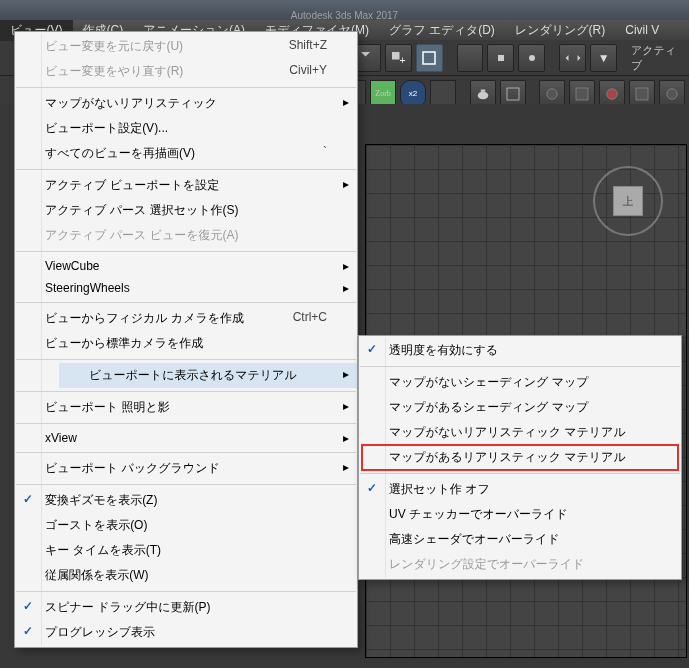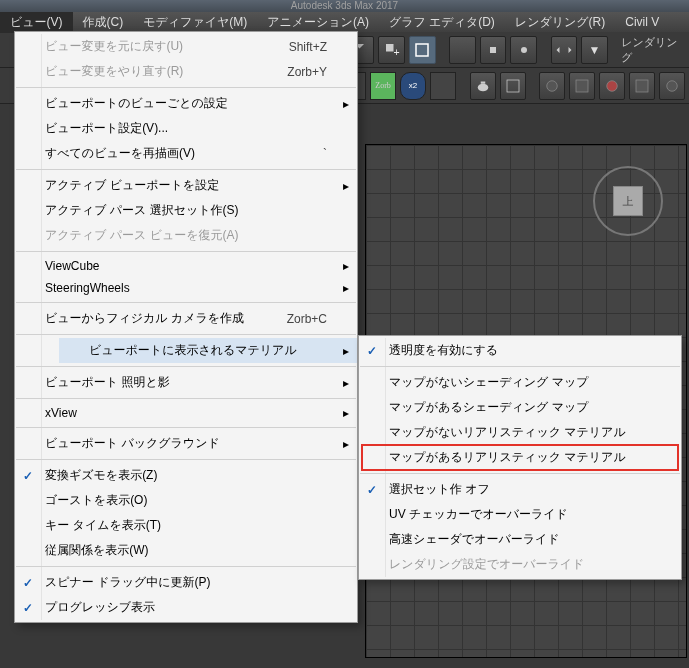--- a/index.html
+++ b/index.html
@@ -1,37 +1,37 @@
 <!DOCTYPE html>
 <html><head>
 <meta charset="utf-8">
 <style>
   * { box-sizing: border-box; margin: 0; padding: 0; }
   body { width: 689px; height: 668px; background: #3a3a3a; font-family: "MS PGothic", "Meiryo", sans-serif; font-size: 12px; color: #ddd; overflow: hidden; position: relative; }
-  .titlebar { height: 12px; background: linear-gradient(#5a6470, #444c55); color: #a0a0a0; font-size: 10px; padding: 0 10px; display: flex; justify-content: center; overflow: hidden; }
+  .titlebar { height: 12px; background: linear-gradient(#5a6470, #444c55); color: #a0a0a0; font-size: 10px; padding: 10px 10px; display: flex; justify-content: center; overflow: hidden; }
   .menubar { height: 20px; background: linear-gradient(#545454, #3f3f3f); display: flex; align-items: center; }
   .menubar-item { padding: 2px 10px; color: #ddd; font-size: 12px; }
   .menubar-item.active { background: #2b2b2b; }
   .toolbar1, .toolbar2 { height: 36px; background: #3a3a3a; border-bottom: 1px solid #222; display: flex; align-items: center; gap: 4px; padding: 2px 4px; }
   .tool-btn { width: 28px; height: 28px; background: linear-gradient(#555,#3e3e3e); border: 1px solid #222; border-radius: 2px; display: flex; align-items: center; justify-content: center; }
   .tool-btn.active { background: #566a7d; border-color: #405060; }
   .tool-btn svg { width: 18px; height: 18px; }
   .tool-sep { width: 6px; }
   .sel-label { color: #c8c8c8; font-size: 11px; }
   .viewport-area { position: absolute; left: 0; right: 0; top: 104px; bottom: 0; background: #383838; }
   .viewport-grid { position: absolute; left: 365px; right: 2px; top: 40px; bottom: 10px; background: #444; background-image:
     linear-gradient(#333 1px, transparent 1px),
     linear-gradient(90deg, #333 1px, transparent 1px);
     background-size: 24px 24px; border: 1px solid #000; }
   .viewcube { position: absolute; right: 26px; top: 62px; width: 70px; height: 70px; }
   .viewcube .ring { position:absolute; inset:0; border:2px solid #777; border-radius:50%; }
   .viewcube .face { position:absolute; left:20px; top:20px; width:30px; height:30px; background:#aaa; border:1px solid #888; color:#444; font-size:11px; display:flex; align-items:center; justify-content:center; }
   .dropdown { position: absolute; background: #f4f4f4; border: 1px solid #9c9c9c; box-shadow: 4px 4px 8px rgba(0,0,0,0.3); color: #000; }
   .menu { list-style: none; padding: 2px 0; }
-  .menu li { padding: 4px 30px 4px 30px; display: flex; align-items: center; justify-content: space-between; white-space: nowrap; position: relative; gap: 8px; }
+  .menu li { padding: 4px 30px 4px 30px; display: flex; justify-content: space-between; white-space: nowrap; position: relative; gap: 8px; }
   .menu li.disabled { color: #9a9a9a; }
   .menu li.sep { height: 1px; padding: 0; margin: 3px 1px; background: #d0d0d0; }
   .menu li .shortcut { color: #444; font-size: 12px; }
   .menu li.highlight { background: #d7e4f2; margin-left: 44px; }
   .menu li .arrow { position: absolute; right: 8px; }
   .menu li .check { position: absolute; left: 8px; color: #1a5fb4; font-weight: bold; }
   .main-dd { left: 14px; top: 31px; width: 344px; }
   .sub-dd { left: 358px; top: 335px; width: 324px; }
   .main-dd .gutter-border, .sub-dd .gutter-border { position:absolute; left:26px; top:2px; bottom:2px; width:1px; background:#e3e3e3; }
   .redbox { position:absolute; border:2px solid #e33229; pointer-events:none; }
@@ -40,22 +40,22 @@
 </head>
 <body>
 
 <div class="titlebar">
   <span>Autodesk 3ds Max 2017</span>
 </div>
 
 <div class="menubar">
   <span class="menubar-item active">ビュー(V)</span>
   <span class="menubar-item">作成(C)</span>
+  <span class="menubar-item">アニメーション(A)</span>
   <span class="menubar-item">モディファイヤ(M)</span>
-  <span class="menubar-item">アニメーション(A)</span>
   <span class="menubar-item">グラフ エディタ(D)</span>
   <span class="menubar-item">レンダリング(R)</span>
   <span class="menubar-item">Civil V</span>
 </div>
 
 <div class="toolbar1">
   <div style="width:360px;"></div>
   <div class="tool-btn">
       <svg viewBox="0 0 24 24">
         <path fill="#ccc" d="M4 4l6 6 6-6"></path>
@@ -89,21 +89,21 @@
       </svg>
     </div>
   <div class="tool-sep"></div>
   <div class="tool-btn">
       <svg viewBox="0 0 24 24">
         <path fill="#ccc" d="M12 2v20M6 8l-4 4 4 4M18 8l4 4-4 4"></path>
       </svg>
     </div>
   <div class="tool-btn">▼</div>
   <div class="tool-sep"></div>
-  <span class="sel-label">レンダリング</span>
+  <span class="sel-label">アクティブ</span>
 </div>
 
 <div class="toolbar2">
   <div style="width:360px;"></div>
   <div class="tool-thumb"></div>
   <div class="tool-thumb" style="background:#5bb55d;font-family:Liberation Serif, serif;">Zorb</div>
   <div class="tool-thumb" style="background:#2a4a7a;color:#fff;border-radius:10px;">x2</div>
   <div class="tool-thumb"></div>
   <div class="tool-sep"></div>
   <div class="tool-btn">
@@ -155,25 +155,25 @@
 
 <div class="dropdown main-dd">
   <div class="gutter-border"></div>
   <ul class="menu" id="main-menu">
       <li class="disabled">
         <span>ビュー変更を元に戻す(U)</span>
         <span class="shortcut">Shift+Z</span>
       </li>
       <li class="disabled">
         <span>ビュー変更をやり直す(R)</span>
-        <span class="shortcut">Zorb+Y</span>
-      </li>
-      <li class="sep"></li>
-      <li>
-        <span>ビューポートのビューごとの設定</span>
+        <span class="shortcut">Civil+Y</span>
+      </li>
+      <li class="sep"></li>
+      <li>
+        <span>マップがないリアリスティック</span>
         <span class="arrow">▸</span>
       </li>
       <li>
         <span>ビューポート設定(V)...</span>
       </li>
       <li>
         <span>すべてのビューを再描画(V)</span>
         <span class="shortcut">`</span>
       </li>
       <li class="sep"></li>
@@ -192,21 +192,24 @@
         <span>ViewCube</span>
         <span class="arrow">▸</span>
       </li>
       <li>
         <span>SteeringWheels</span>
         <span class="arrow">▸</span>
       </li>
       <li class="sep"></li>
       <li>
         <span>ビューからフィジカル カメラを作成</span>
-        <span class="shortcut">Zorb+C</span>
+        <span class="shortcut">Ctrl+C</span>
+      </li>
+      <li>
+        <span>ビューから標準カメラを作成</span>
       </li>
       <li class="sep"></li>
       <li class="highlight">
         <span>ビューポートに表示されるマテリアル</span>
         <span class="arrow">▸</span>
       </li>
       <li class="sep"></li>
       <li>
         <span>ビューポート 照明と影</span>
         <span class="arrow">▸</span>

